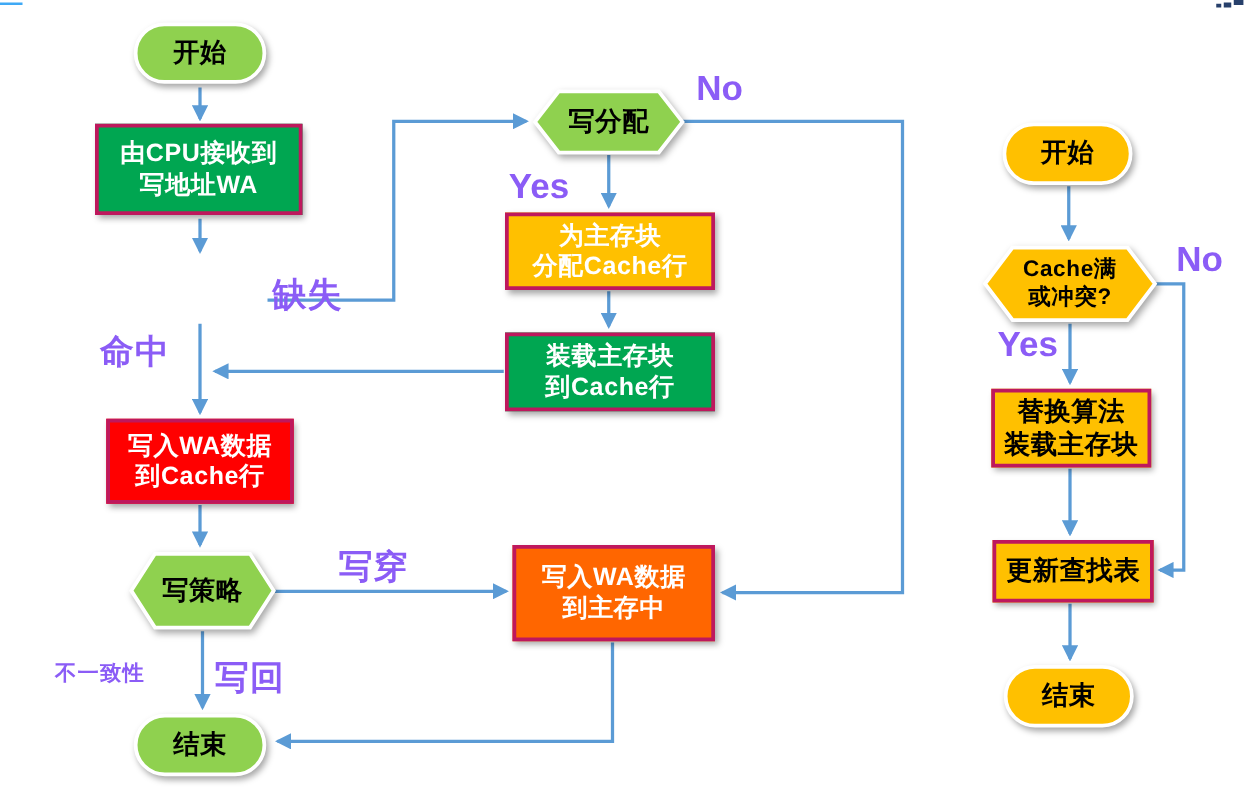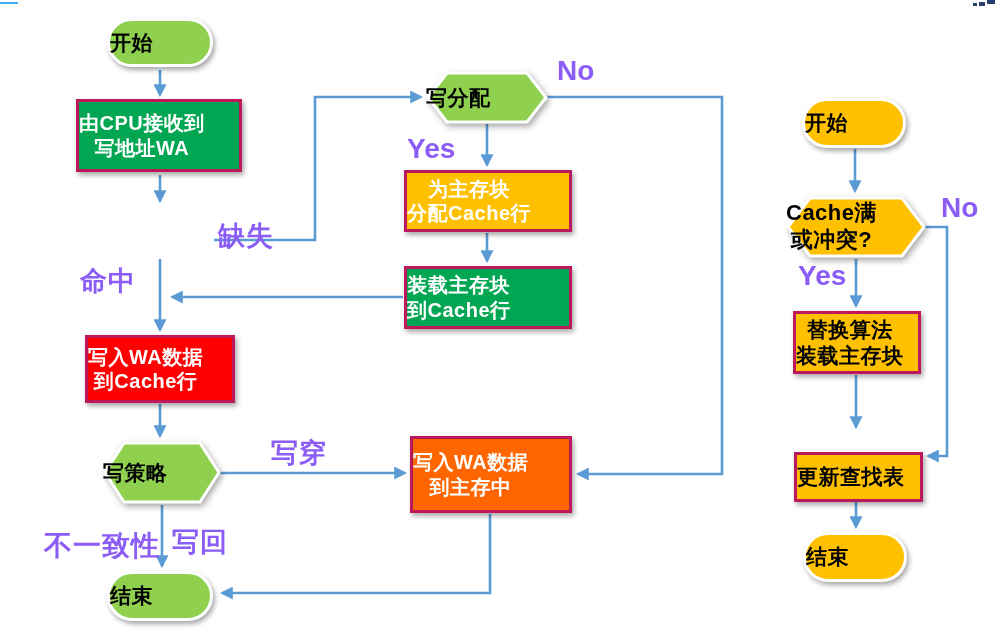--- a/index.html
+++ b/index.html
@@ -2,45 +2,45 @@
 <html><head>
 <meta charset="utf-8">
 <style>
   html,body{margin:0;padding:0;background:#fff;}
   #stage{
     position:relative;width:995px;height:643px;background:#ffffff;overflow:hidden;
     font-family:"Liberation Sans","DejaVu Sans",sans-serif;
   }
   #wires{position:absolute;left:0;top:0;width:995px;height:643px;}
   .edge{fill:none;stroke:#5B9BD5;stroke-width:2.6px;}
-  .node{position:absolute;display:flex;align-items:center;box-sizing:border-box;}
+  .node{position:absolute;display:flex;align-items:center;justify-content:center;box-sizing:border-box;}
   .pill{border-radius:26px;border:3px solid #ffffff;box-shadow:2px 3px 5px rgba(0,0,0,.35);}
   .rect{border:3px solid #be185d;box-shadow:2px 3px 5px rgba(0,0,0,.35);}
   .bg-lgreen{background:#8FD14F;}
   .bg-dgreen{background:#00A651;}
   .bg-amber{background:#FFC000;}
   .bg-red{background:#FF0000;}
   .bg-orange{background:#FF6600;}
   .hexwrap{background:transparent;}
   .hexsvg{position:absolute;left:0;top:0;width:100%;height:100%;filter:drop-shadow(2px 3px 3px rgba(0,0,0,.35));}
   .nlabel{
     position:relative;z-index:2;font-weight:bold;text-align:center;
     white-space:pre-line;line-height:1.22;letter-spacing:.5px;
   }
   .t-black{color:#000;}
   .t-white{color:#fff;}
   .fs21{font-size:21px;}
   .fs20{font-size:20px;}
-  .fs17{font-size:22px;}
+  .fs17{font-size:18px;}
   .elabel{
     position:absolute;font-weight:800;color:#8b5cf6;white-space:nowrap;
     font-size:27px;letter-spacing:1px;
   }
   .elabel.en{font-size:28px;letter-spacing:0;}
-  .elabel.small{font-size:28px;}
+  .elabel.small{font-size:17px;}
   .deco-line{position:absolute;left:0;top:2px;width:18px;height:2px;background:#3FA9F5;}
   .deco-mark{position:absolute;right:0;top:0;width:22px;height:7px;}
   .deco-mark i{position:absolute;background:#27406B;display:block;}
 </style>
 </head>
 <body>
 
 <div id="stage">
 
   <div class="deco-line"></div>
@@ -141,21 +141,21 @@
     </svg>
     <span class="nlabel t-black fs17">Cache满
 或冲突?</span>
   </div>
 
   <div class="node rect bg-amber" style="left:793px;top:311px;width:128px;height:63px">
     <span class="nlabel t-black fs21">替换算法
 装载主存块</span>
   </div>
 
-  <div class="node rect bg-amber" style="left:794px;top:452px;width:129px;height:50px">
+  <div class="node rect bg-amber" style="left:794px;top:432px;width:129px;height:50px">
     <span class="nlabel t-black fs21">更新查找表</span>
   </div>
 
   <div class="node pill bg-amber" style="left:803px;top:532px;width:104px;height:50px">
     <span class="nlabel t-black fs21">结束</span>
   </div>
 
   <div class="elabel en" style="left:941px;top:192px">No</div>
   <div class="elabel en" style="left:798px;top:260px">Yes</div>
 

